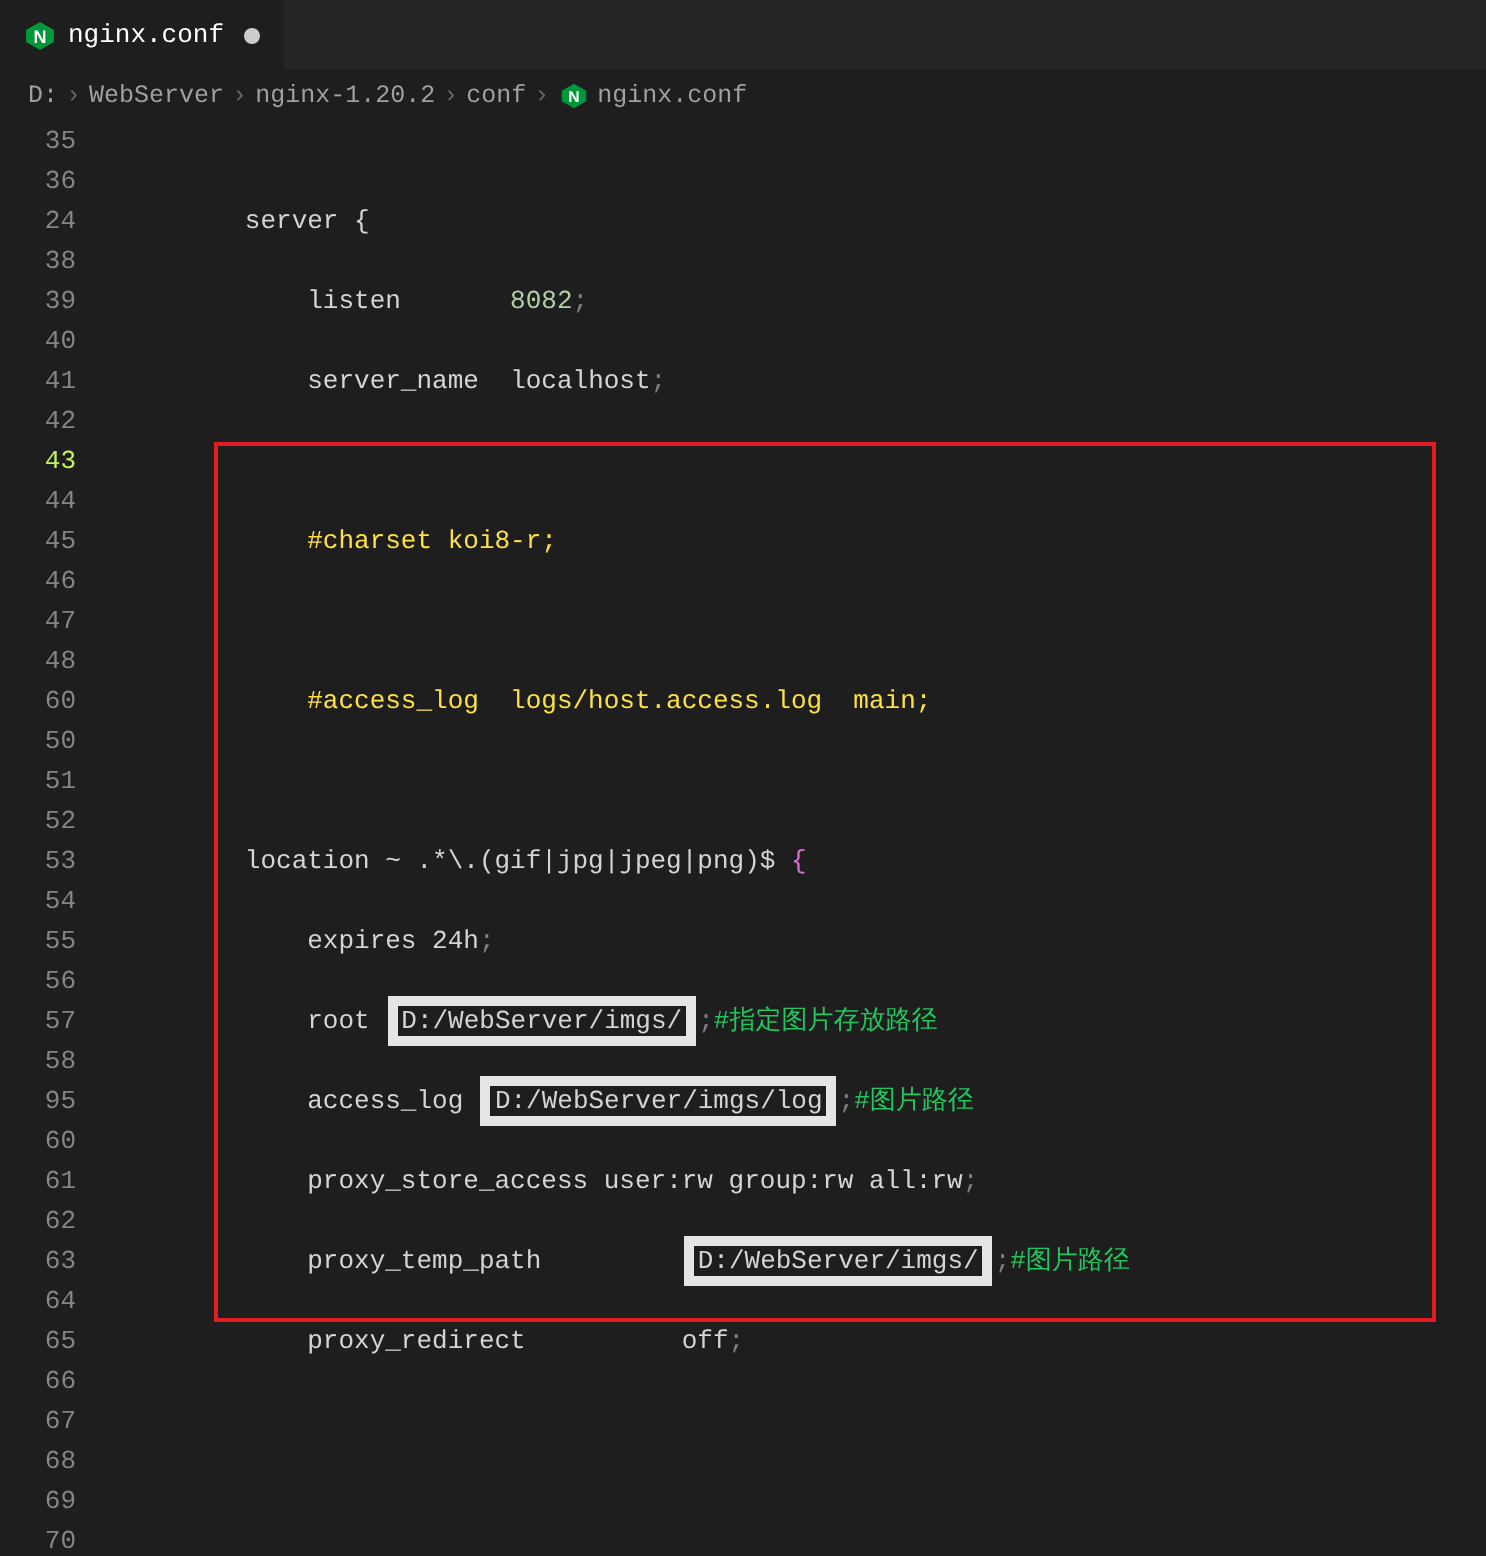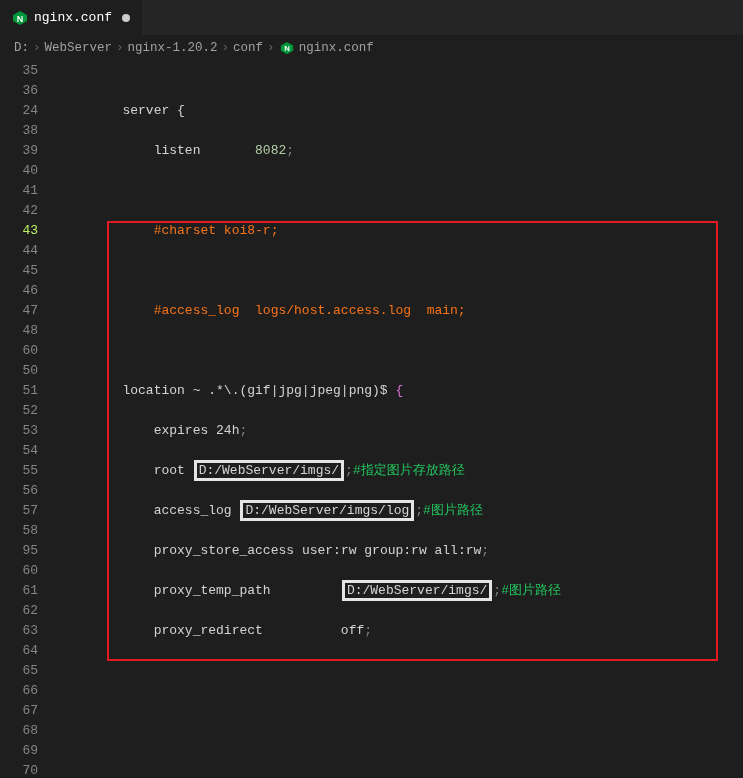--- a/index.html
+++ b/index.html
@@ -77,24 +77,24 @@
   flex: 1;
   line-height: 20px;
   white-space: pre;
   position: relative;
 }
 .line { height: 20px; }
 .kw { color: #d4d4d4; }
 .num { color: #b5cea8; }
 .semi { color: #808080; }
 .brace2 { color: #da70d6; }
-.comment { color: #f97316; margin-top: 45px; }
+.comment { color: #fde047; margin-top: 45px; }
 .comment-cn { color: #22c55e; }
 .redbox {
-  border: 3px solid #e5e5e5;
+  border: 5px solid #e5e5e5;
   padding: 0 2px;
   margin: 0 1px;
 }
 .red-outline {
   position: absolute;
   border: 2px solid #e31b23;
   pointer-events: none;
 }
 </style>
 </head>
@@ -167,20 +167,21 @@
       <div class="ln">66</div>
       <div class="ln">67</div>
       <div class="ln">68</div>
       <div class="ln">69</div>
       <div class="ln">70</div>
     </div>
   <div class="code">
     <div class="red-outline" style="left:47px; top:160px; width:611px; height:440px;"></div>
 <div class="line">        <span class="kw">server {</span></div>
 <div class="line">            <span>listen</span>       <span class="num">8082</span><span class="semi">;</span></div>
+<div class="line">            <span>server_name</span>  <span>localhost</span><span class="semi">;</span></div>
 <div class="line"></div>
 <div class="line">            <span class="comment">#charset koi8-r;</span></div>
 <div class="line"></div>
 <div class="line">            <span class="comment">#access_log  logs/host.access.log  main;</span></div>
 <div class="line"></div>
 <div class="line">        <span>location ~ .*\.(gif|jpg|jpeg|png)$ </span><span class="brace2">{</span></div>
 <div class="line">            <span>expires</span> <span>24h</span><span class="semi">;</span></div>
 <div class="line">            <span>root</span> <span class="redbox">D:/WebServer/imgs/</span><span class="semi">;</span><span class="comment-cn">#指定图片存放路径</span></div>
 <div class="line">            <span>access_log</span> <span class="redbox">D:/WebServer/imgs/log</span><span class="semi">;</span><span class="comment-cn">#图片路径</span></div>
 <div class="line">            <span>proxy_store_access</span> <span>user:rw group:rw all:rw</span><span class="semi">;</span></div>

